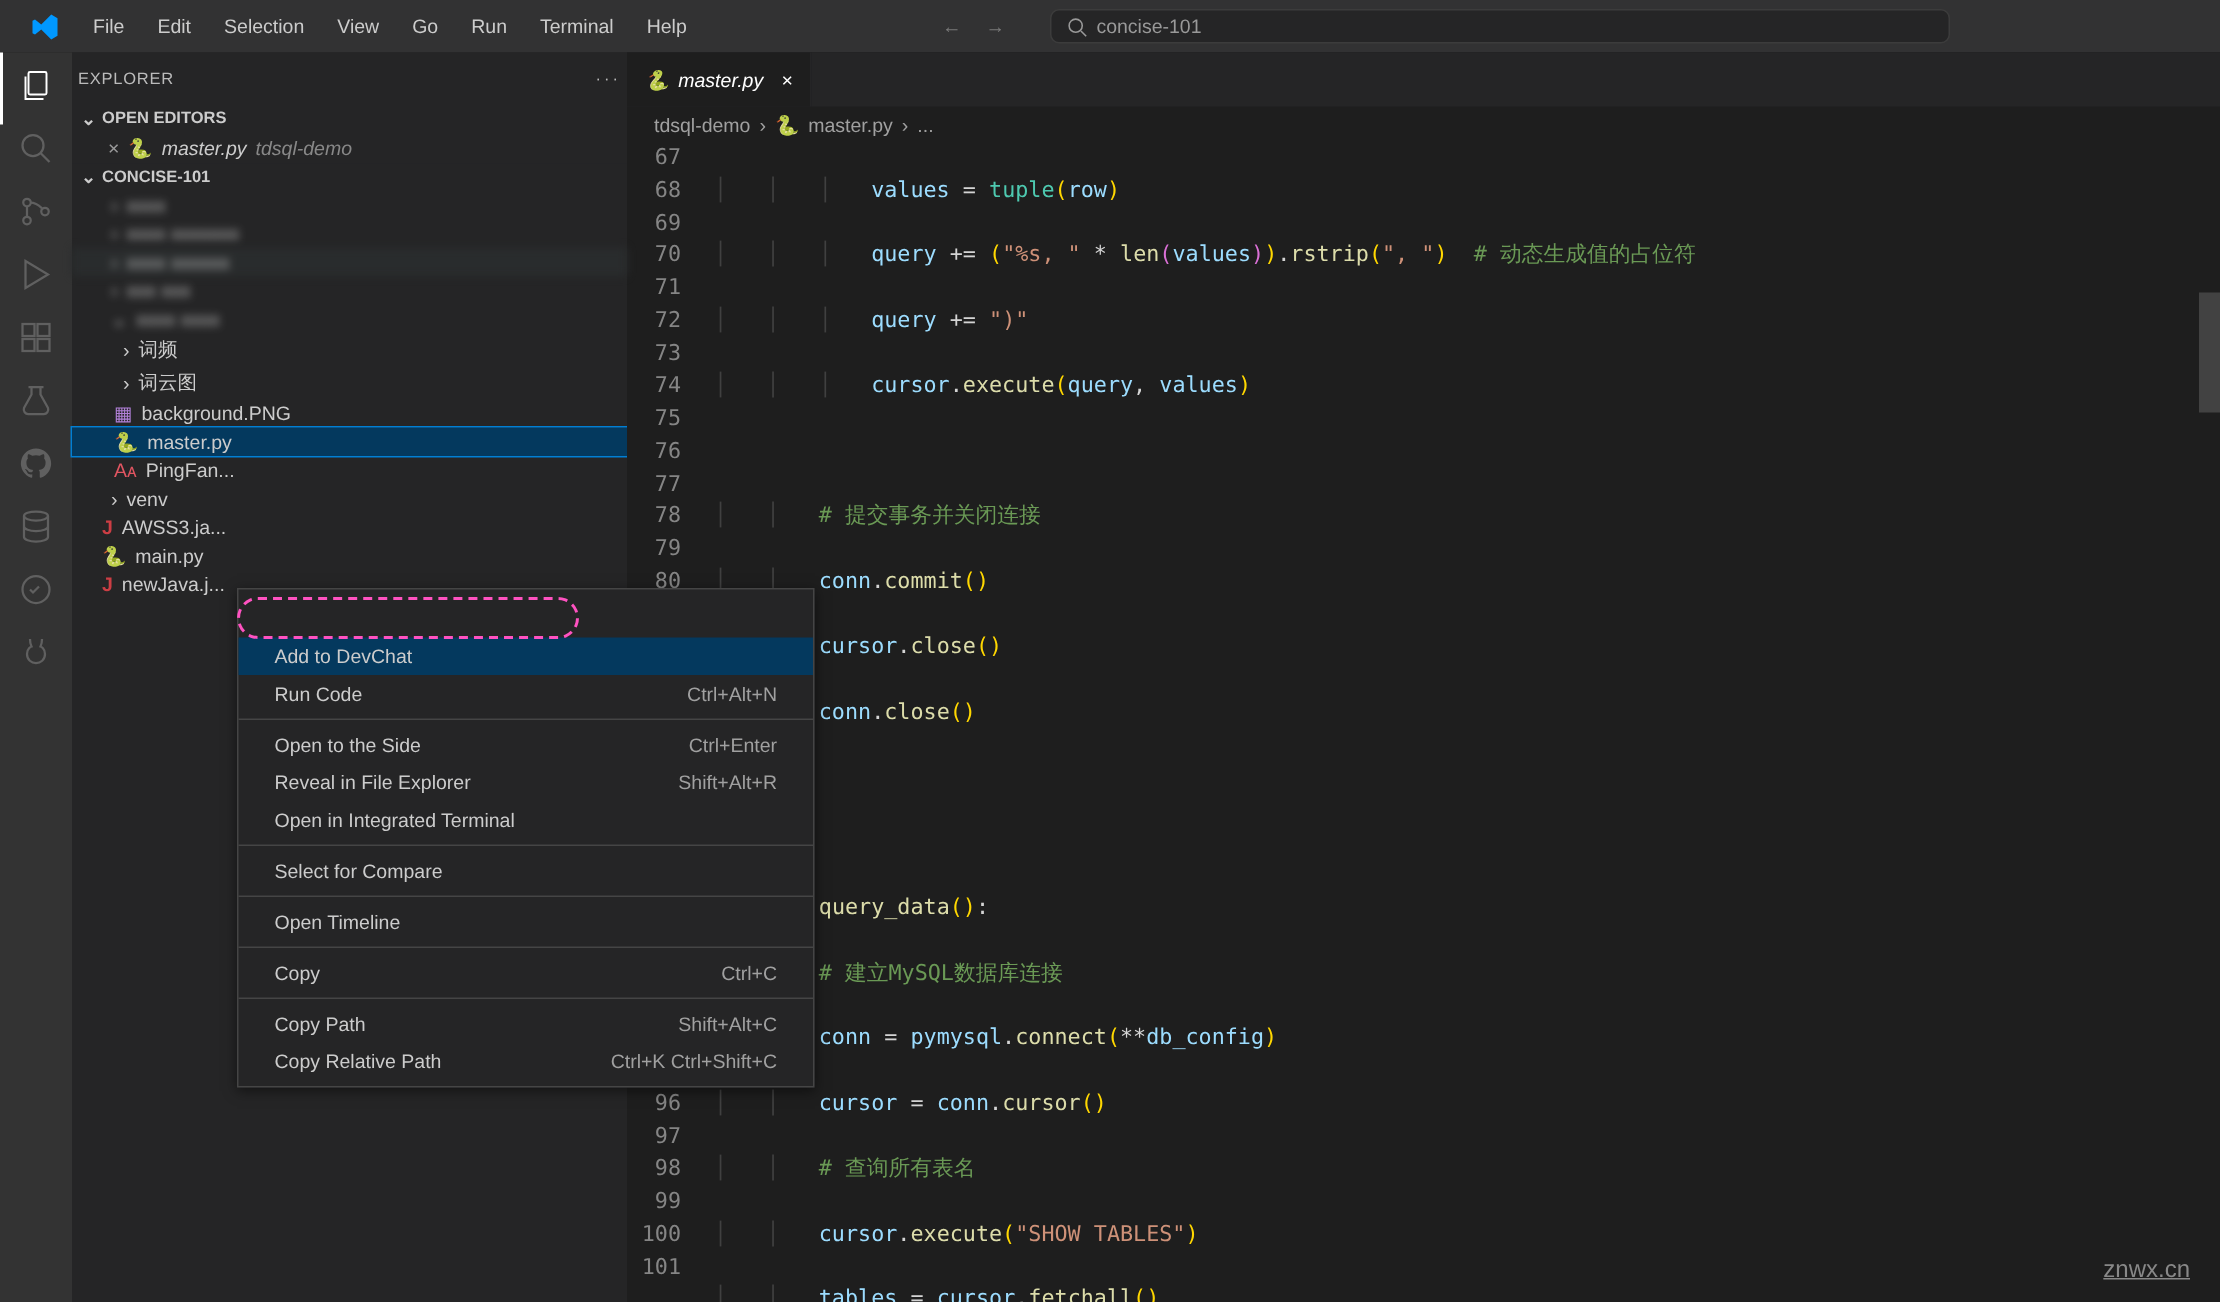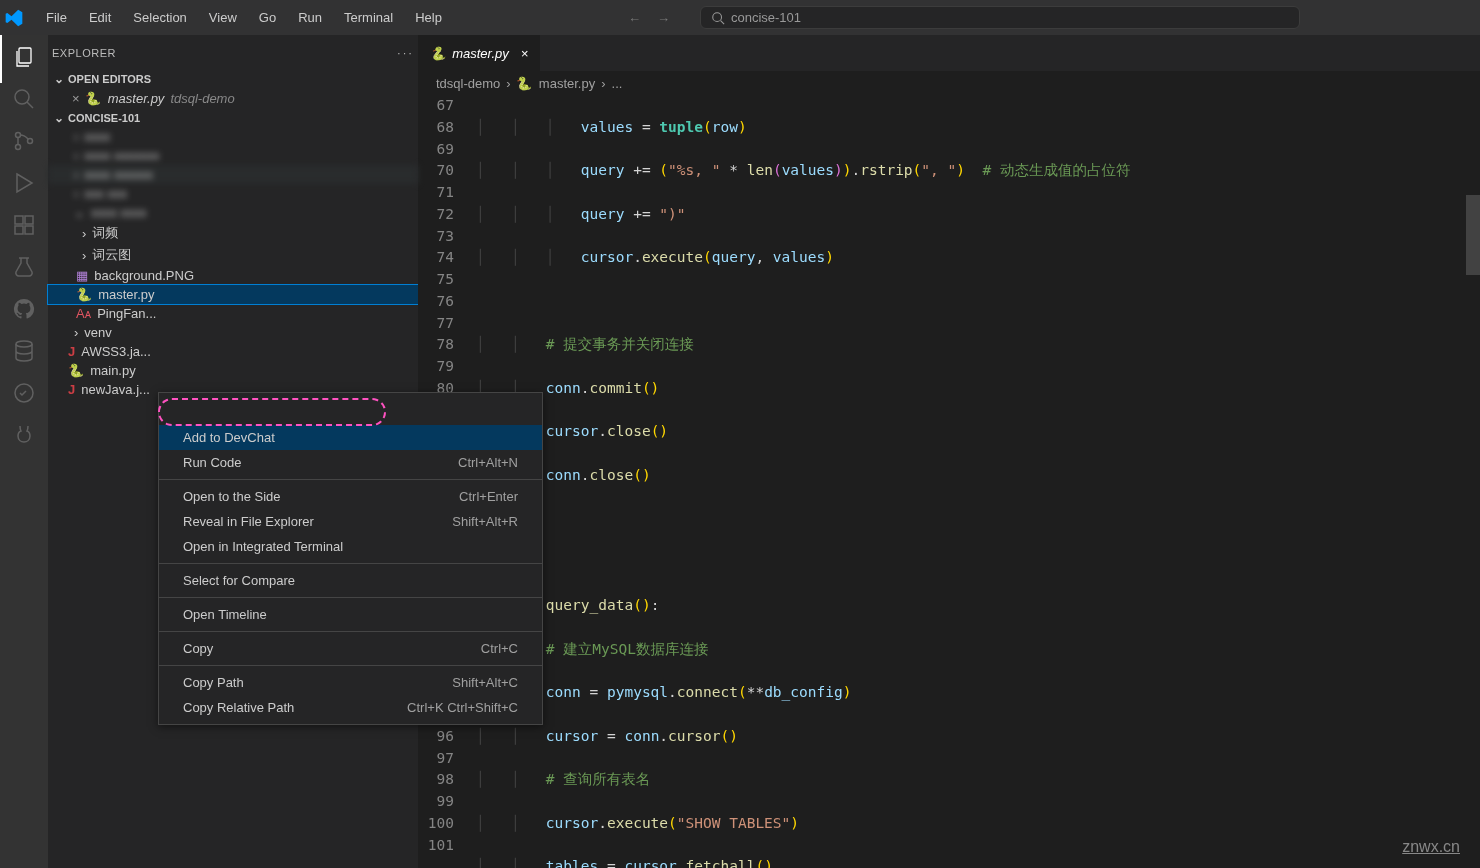--- a/index.html
+++ b/index.html
@@ -1,17 +1,17 @@
 <!DOCTYPE html>
 <html><head>
 <meta charset="utf-8">
 <style>
 * { margin: 0; padding: 0; box-sizing: border-box; }
 body { font-family: "Segoe UI", -apple-system, sans-serif; background: #1e1e1e; color: #cccccc; font-size: 13px; overflow: hidden; width: 1480px; height: 868px; position: relative; }
-.titlebar { height: 35px; background: #323233; display: flex; align-items: center; padding: 0 4px; }
+.titlebar { height: 35px; background: #323233; display: flex; align-items: center; padding: 0 20px; }
 .vscode-icon { width: 20px; height: 20px; margin-right: 12px; }
 .menu { display: flex; gap: 2px; }
 .menu-item { padding: 4px 10px; cursor: pointer; font-size: 13px; color: #ccc; }
 .titlebar-center { flex: 1; display: flex; justify-content: center; align-items: center; gap: 20px; }
 .nav-arrows { display: flex; gap: 16px; color: #797979; padding-right: 10px; }
 .search-box { background: #252526; border: 1px solid #3c3c3c; border-radius: 6px; padding: 3px 10px; width: 600px; color: #999; display: flex; align-items: center; gap: 6px; font-size: 13px; }
 .main { display: flex; height: calc(100% - 35px); }
 .activity-bar { width: 48px; background: #333333; display: flex; flex-direction: column; align-items: center; padding-top: 10px; gap: 18px; }
 .activity-icon { width: 24px; height: 24px; opacity: 0.55; cursor: pointer; display: flex; align-items: center; justify-content: center; }
 .activity-icon.active { opacity: 1; }
@@ -38,21 +38,21 @@
 .code-area { flex: 1; display: flex; overflow: hidden; font-family: Consolas, monospace; font-size: 14.5px; line-height: 1.5; }
 .gutter { width: 58px; text-align: right; color: #858585; padding-right: 22px; user-select: none; }
 .gutter div { height: 21.75px; }
 .code { flex: 1; white-space: pre; position: relative; }
 .code-line { height: 21.75px; }
 .indent-guide { color: #404040; }
 .kw { color: #569cd6; }
 .fn { color: #dcdcaa; }
 .str { color: #ce9178; }
 .var { color: #9cdcfe; }
-.cls { color: #4ec9b0; font-weight: bold; }
+.cls { color: #4ec9b0; }
 .cmt { color: #6a9955; }
 .op { color: #d4d4d4; }
 .txt { color: #d4d4d4; }
 .br1 { color: #ffd700; }
 .br2 { color: #da70d6; }
 .context-menu { position: absolute; left: 158px; top: 392px; width: 385px; background: #252526; border: 1px solid #454545; box-shadow: 0 2px 8px rgba(0,0,0,.5); z-index: 1000; padding: 4px 0; }
 .ctx-item { display: flex; justify-content: space-between; padding: 5px 24px; font-size: 13px; color: #ccc; cursor: pointer; }
 .ctx-item.hover { background: #04395e; margin-top: 28px; }
 .ctx-sep { height: 1px; background: #454545; margin: 4px 0; }
 .ctx-shortcut { color: #a0a0a0; font-size: 13px; }

